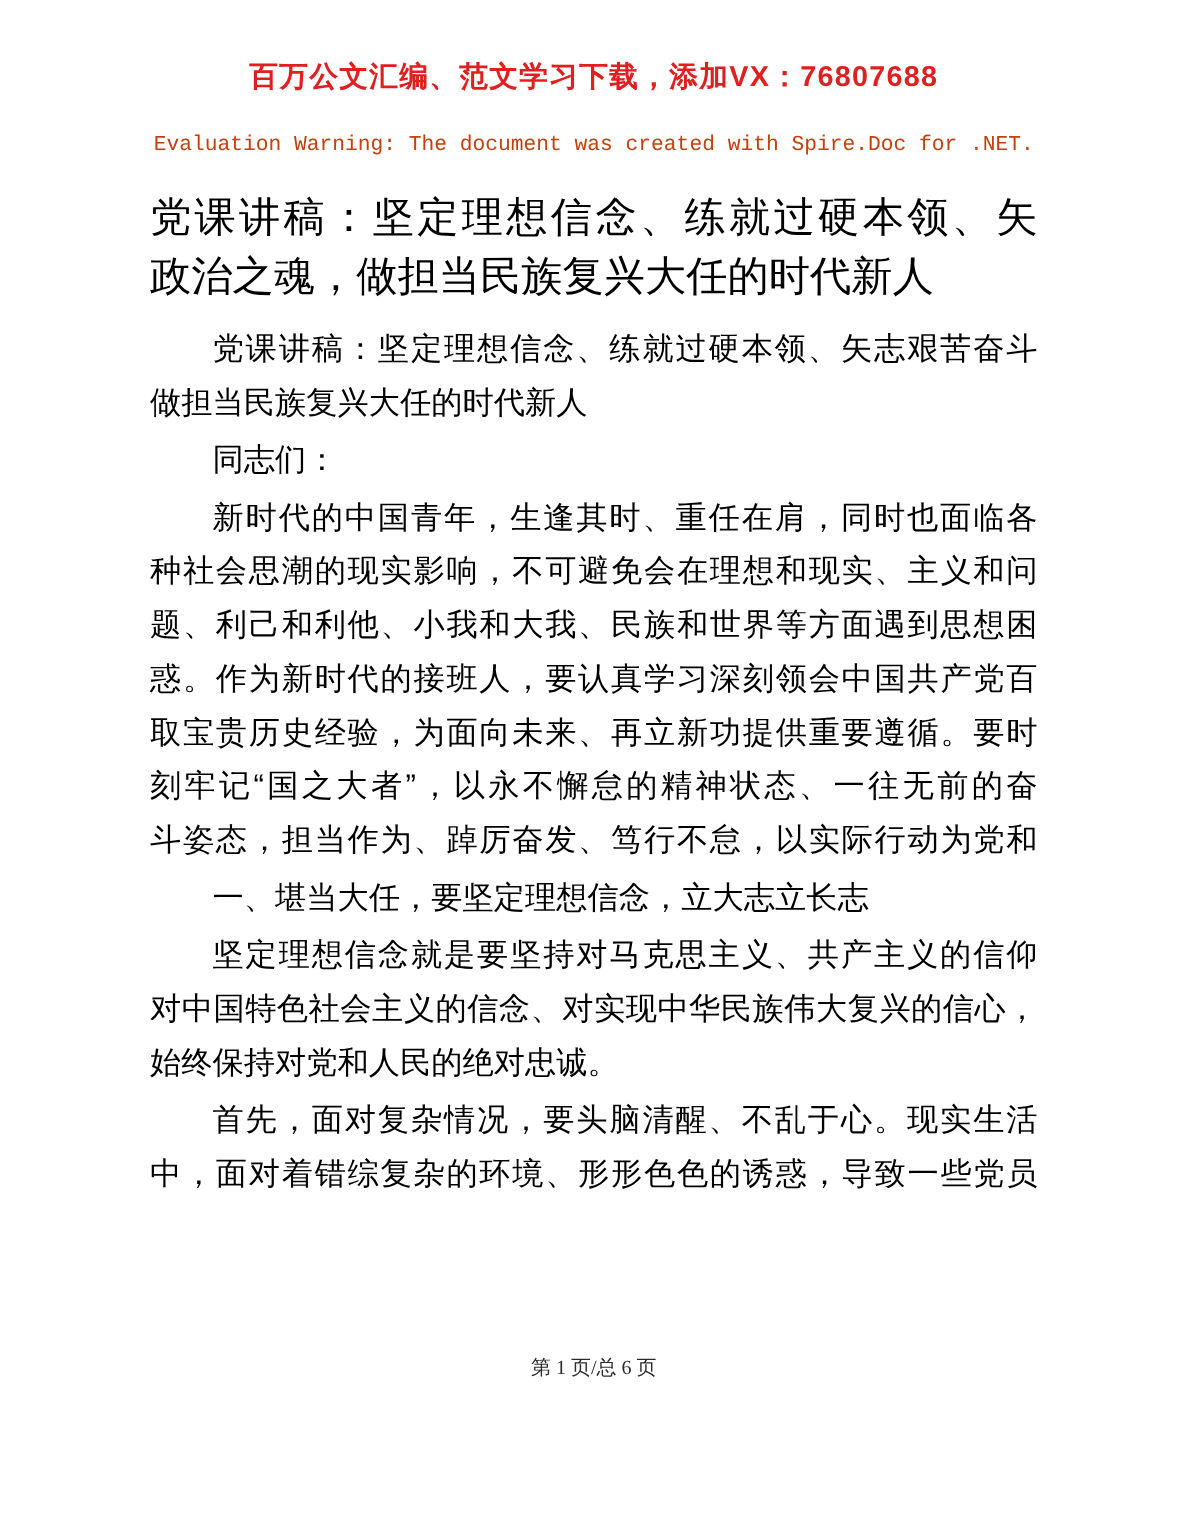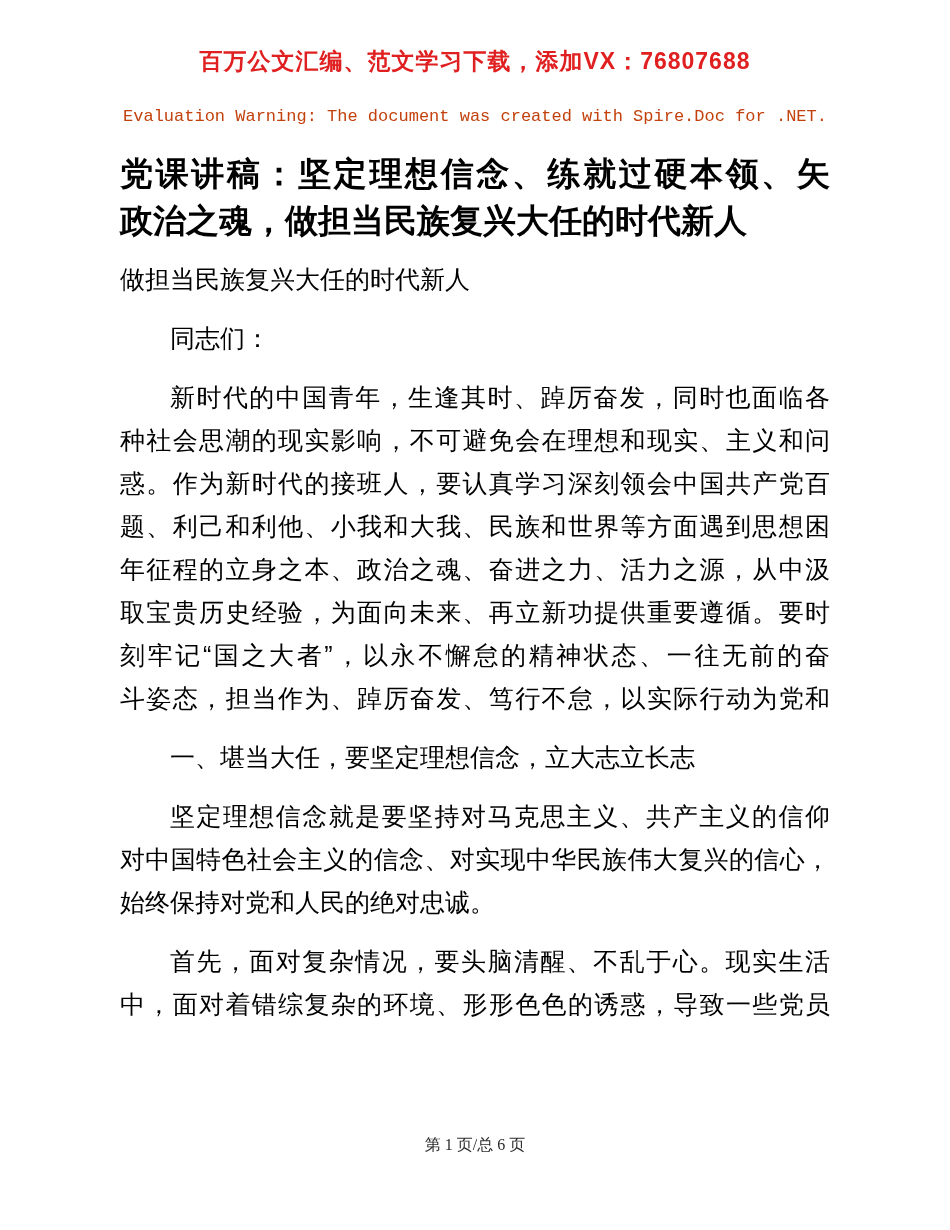--- a/index.html
+++ b/index.html
@@ -39,42 +39,42 @@
   }
   
   .doc-title {
     margin-top: 22px;
     font-size: 33px;
     font-weight: bold;
     line-height: 47px;
     color: #000000;
   }
   
-  .para { margin-top: 16px; }
+  .para { margin-top: 3px; }
   .para.first-para { margin-top: 14px; }
   .line {
     font-size: 25px;
     line-height: 43px;
     color: #000000;
     white-space: nowrap;
     text-align: justify;
   }
   .doc-title .line {
     font-size: 33px;
     line-height: 47px;
-    font-weight: bold;
+    font-weight: normal;
   }
   .line.fill { text-align-last: justify; }
   .line.indent { text-indent: 2em; }
   
   .footer {
     position: absolute;
     left: 0;
     right: 0;
-    top: 1134px;
+    top: 1084px;
     text-align: center;
     font-family: "Liberation Serif", "DejaVu Serif", serif;
     font-size: 16px;
     line-height: 22px;
     color: #2b2b2b;
   }
 </style>
 </head>
 <body>
 
@@ -83,33 +83,33 @@
   <div class="promo">百万公文汇编、范文学习下载，添加VX：76807688</div>
 
   <div class="warning">Evaluation Warning: The document was created with Spire.Doc for .NET.</div>
 
   <div class="doc-title">
     <div class="line fill">党课讲稿：坚定理想信念、练就过硬本领、矢</div>
     <div class="line">政治之魂，做担当民族复兴大任的时代新人</div>
   </div>
 
   <div class="para first-para">
+    <div class="line fill indent">党课讲稿：坚定理想信念、练就过硬本领、矢志艰苦奋斗</div>
     <div class="line">做担当民族复兴大任的时代新人</div>
   </div>
 
   <div class="para">
     <div class="line indent">同志们：</div>
   </div>
 
   <div class="para">
-    <div class="line fill indent">新时代的中国青年，生逢其时、踔厉奋发，同时也面临各</div>
+    <div class="line fill indent">新时代的中国青年，生逢其时、重任在肩，同时也面临各</div>
     <div class="line fill">种社会思潮的现实影响，不可避免会在理想和现实、主义和问</div>
+    <div class="line fill">题、利己和利他、小我和大我、民族和世界等方面遇到思想困</div>
     <div class="line fill">惑。作为新时代的接班人，要认真学习深刻领会中国共产党百</div>
-    <div class="line fill">题、利己和利他、小我和大我、民族和世界等方面遇到思想困</div>
-    <div class="line fill">年征程的立身之本、政治之魂、奋进之力、活力之源，从中汲</div>
     <div class="line fill">取宝贵历史经验，为面向未来、再立新功提供重要遵循。要时</div>
     <div class="line fill">刻牢记“国之大者”，以永不懈怠的精神状态、一往无前的奋</div>
     <div class="line fill">斗姿态，担当作为、踔厉奋发、笃行不怠，以实际行动为党和</div>
   </div>
 
   <div class="para">
     <div class="line indent">一、堪当大任，要坚定理想信念，立大志立长志</div>
   </div>
 
   <div class="para">

